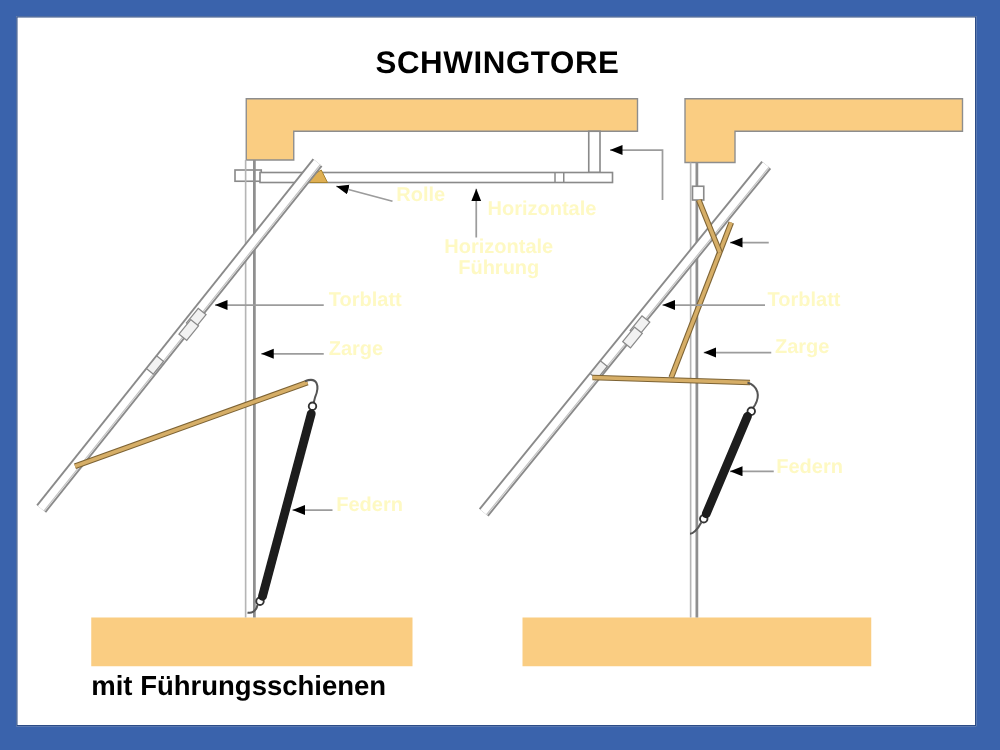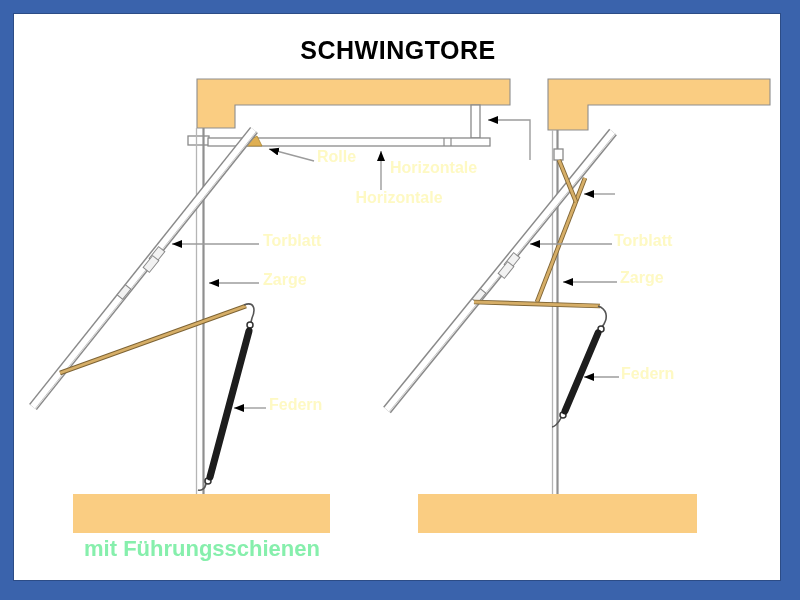--- a/index.html
+++ b/index.html
@@ -6,21 +6,21 @@
   .stage{position:relative;width:800px;height:600px;background:#3A63AC;overflow:hidden;
          font-family:"Liberation Sans","DejaVu Sans",sans-serif;}
   .panel{position:absolute;left:13px;top:13px;width:768px;height:568px;background:#ffffff;
          border:1px solid #2C4C86;box-sizing:border-box;}
   svg.art{position:absolute;left:0;top:0;width:800px;height:600px;}
   .title{position:absolute;left:13px;top:36px;width:770px;text-align:center;
          font-size:25px;font-weight:bold;color:#000;letter-spacing:0.5px;}
   .lbl{position:absolute;font-size:16px;font-weight:bold;color:#fef9c3;line-height:1.05;white-space:nowrap;}
   .center{text-align:center;white-space:normal;}
   .line{display:block;margin-left:32px;}
-  .caption{position:absolute;font-size:22px;font-weight:bold;color:#86efac;text-align:center;}
+  .caption{position:absolute;font-size:22px;font-weight:bold;color:#000000;text-align:left;}
   .wht{fill:#ffffff;stroke:#8a8a8a;stroke-width:1.3;}
   .fit{fill:#f2f2f2;stroke:#8a8a8a;stroke-width:1;}
   .leader{stroke:#9c9c9c;stroke-width:1.4;fill:none;}
   .hook{stroke:#555;stroke-width:1.6;fill:none;}
   .eye{fill:#fff;stroke:#333;stroke-width:1.5;}
 </style>
 </head>
 <body>
 
 <div class="stage">
@@ -130,20 +130,21 @@
       <path class="leader" d="M 619,377 L 584,377" marker-end="url(#arr)"></path>
     </g>
   </svg>
 
   <div class="title">SCHWINGTORE</div>
 
   <div class="lbl" style="left:317px;top:149px">Rolle</div>
   <div class="lbl" style="left:390px;top:160px">Horizontale</div>
   <div class="lbl center" style="left:322px;top:190px;width:122px">
     <span class="line">Horizontale</span>
+    <span class="line">Führung</span>
   </div>
   <div class="lbl" style="left:263px;top:233px">Torblatt</div>
   <div class="lbl" style="left:263px;top:272px">Zarge</div>
   <div class="lbl" style="left:269px;top:397px">Federn</div>
 
   <div class="lbl" style="left:614px;top:233px">Torblatt</div>
   <div class="lbl" style="left:620px;top:270px">Zarge</div>
   <div class="lbl" style="left:621px;top:366px">Federn</div>
 
   <div class="caption" style="left:73px;top:536px;width:258px">mit Führungsschienen</div>

